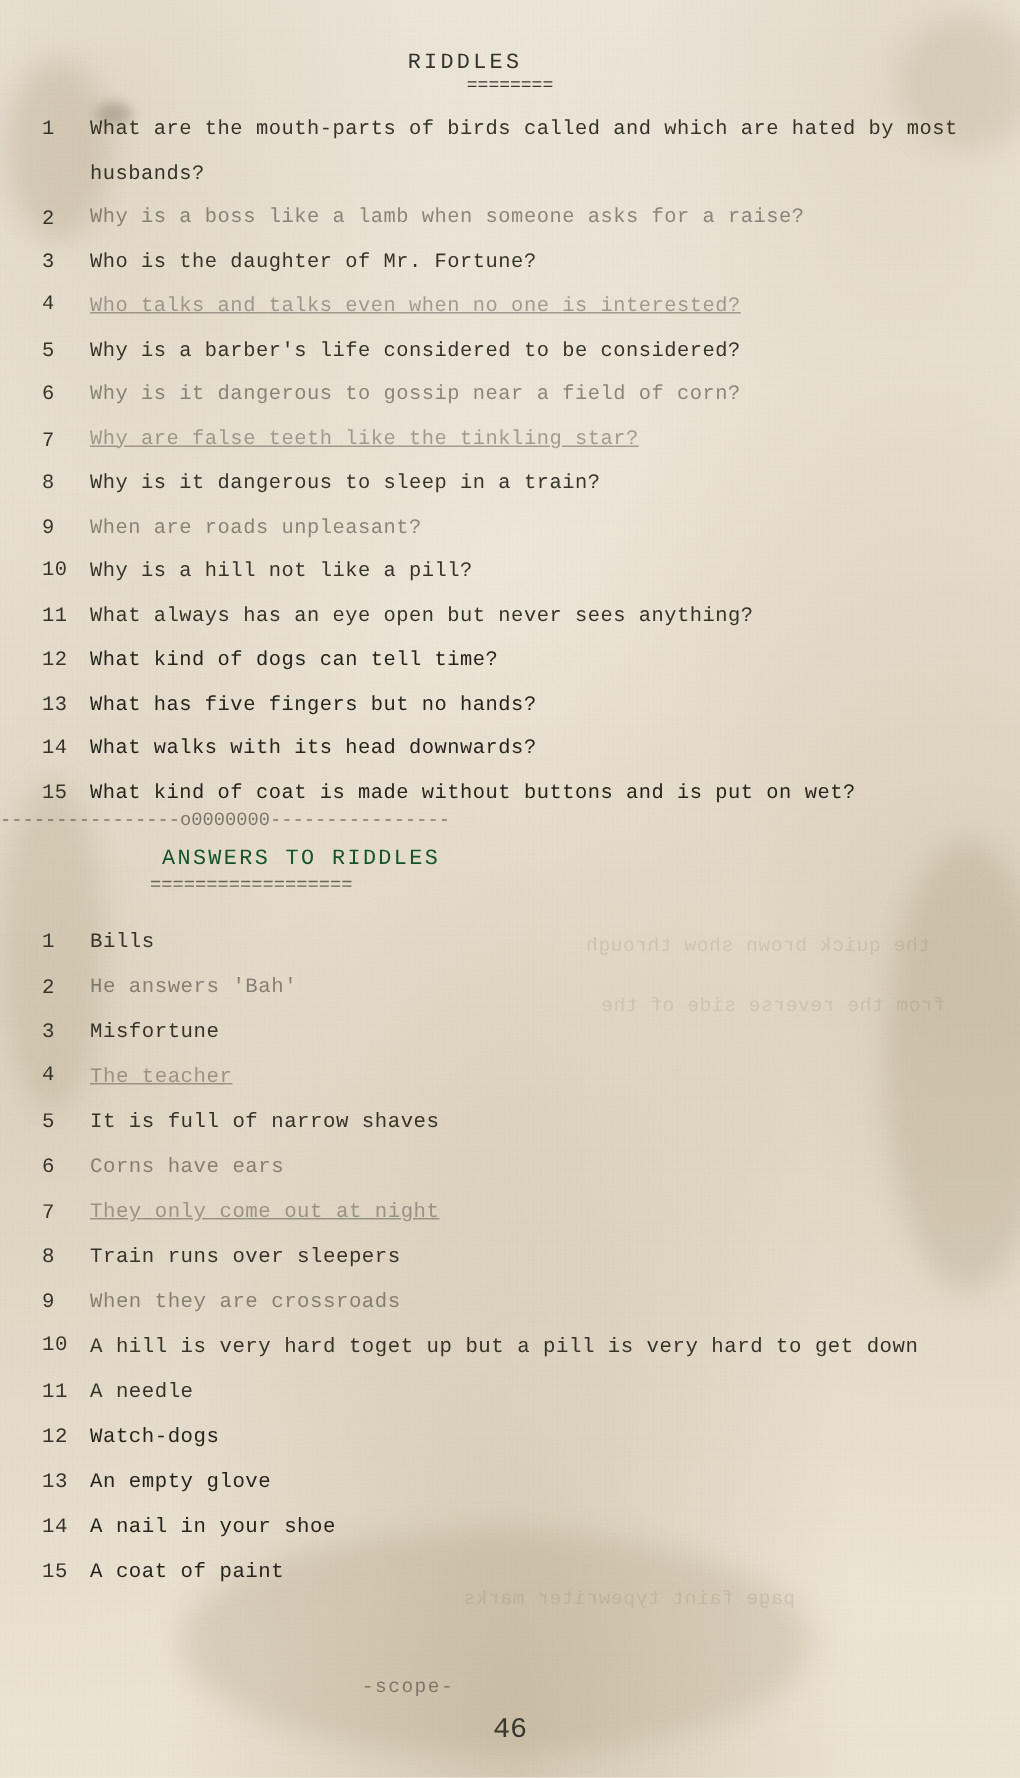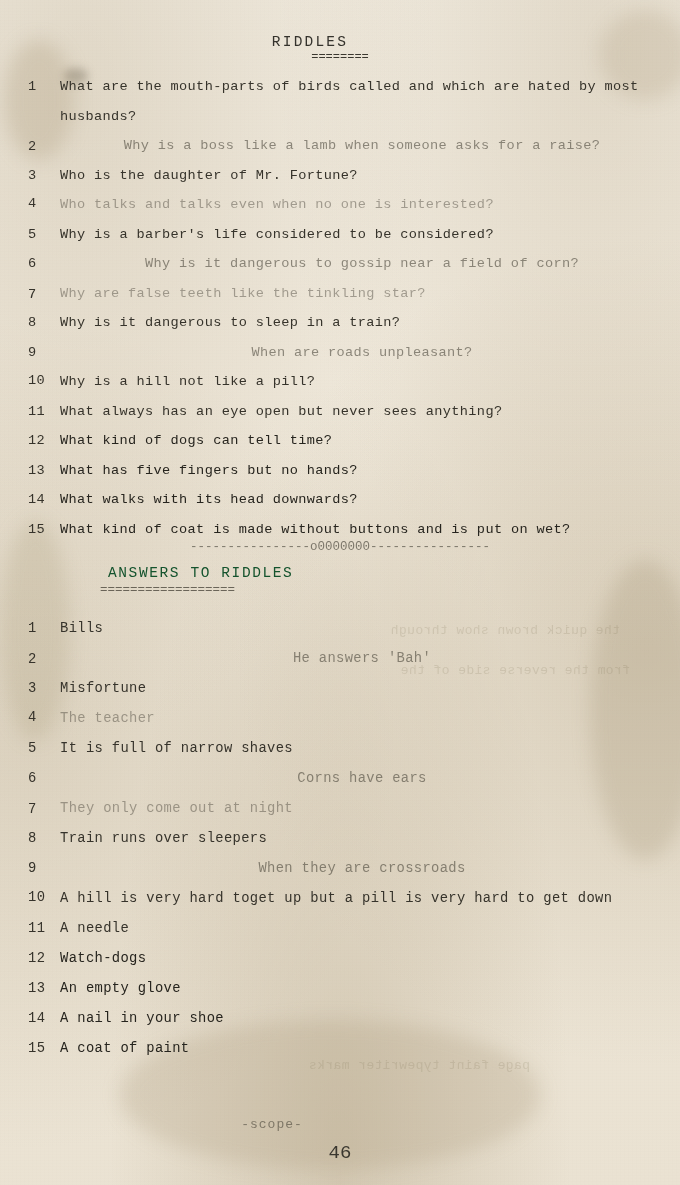--- a/index.html
+++ b/index.html
@@ -113,32 +113,32 @@
     text-align: left;
     padding-left: 4px;
     box-sizing: border-box;
   }
   .txt {
     flex: 1 1 auto;
     white-space: pre-wrap;
   }
 
   
-  .faint { color: rgba(60,56,46,0.55); text-align: center; }
-  .fainter { color: rgba(60,56,46,0.42); }
+  .faint { color: rgba(60,56,46,0.55); }
+  .fainter { color: rgba(60,56,46,0.42); text-decoration: underline; }
   .dark { color: #26241e; }
   .raised { position: relative; top: -1px; }
   .lowered { position: relative; top: 1px; }
 
   .divider {
     position: absolute;
     top: 540px;
     left: 0;
     width: 680px;
-    text-align: center;
+    text-align: left;
     font-size: 12.5px;
     letter-spacing: 0px;
     color: rgba(60,56,46,0.62);
     white-space: pre;
   }
 
   .answers-heading {
     position: absolute;
     top: 565px;
     left: 108px;

